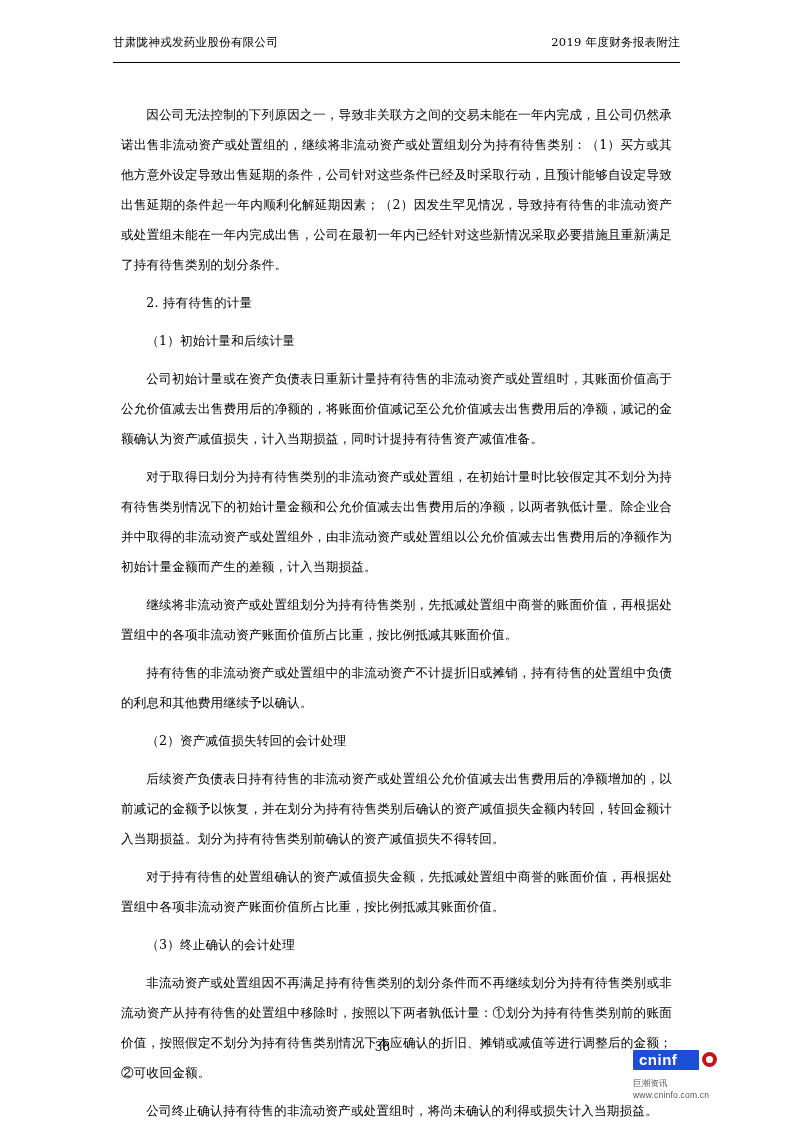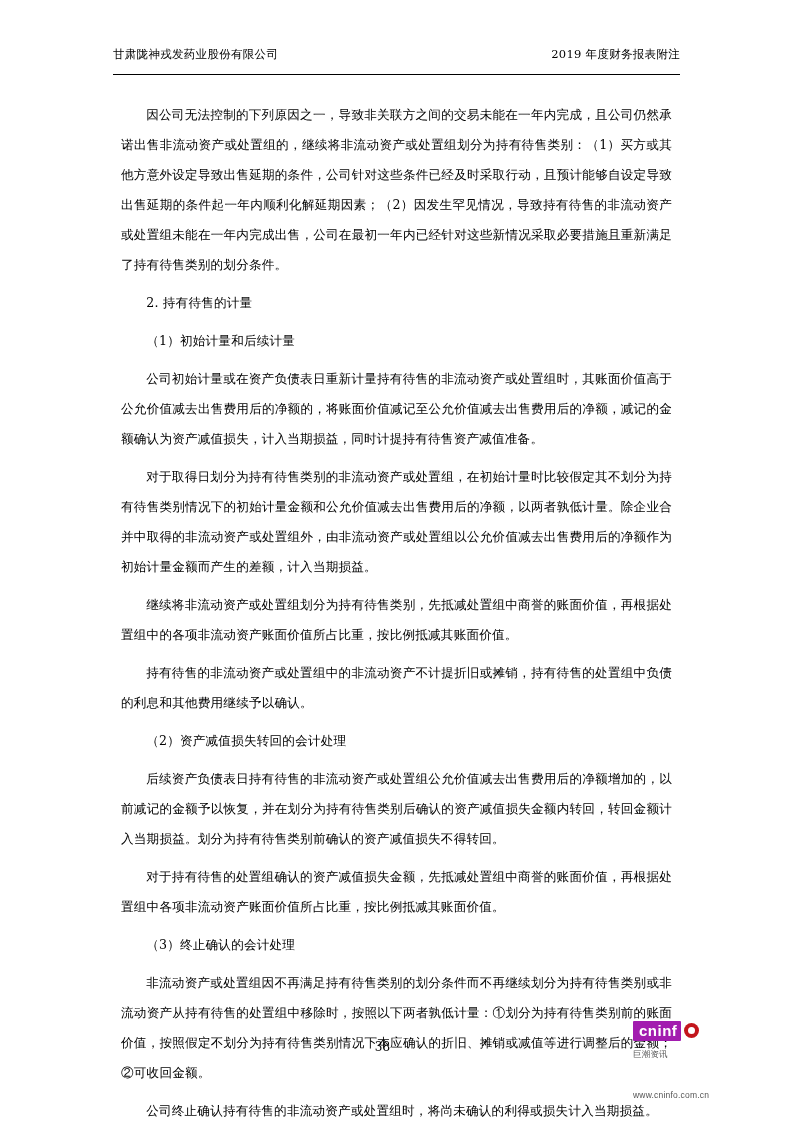--- a/index.html
+++ b/index.html
@@ -14,21 +14,21 @@
   .page {
     position: relative;
     width: 793px;
     height: 1122px;
     background: #ffffff;
     overflow: hidden;
     box-sizing: border-box;
   }
   .header {
     position: absolute;
-    top: 48px;
+    top: 36px;
     left: 113px;
     right: 113px;
     height: 26px;
     border-bottom: 1px solid #000000;
     display: flex;
     justify-content: space-between;
     align-items: flex-start;
     font-size: 11.5px;
     line-height: 1.2;
   }
@@ -68,26 +68,26 @@
     width: 108px;
     text-align: left;
     font-family: "Liberation Sans", sans-serif;
   }
   .logo-row {
     display: flex;
     align-items: center;
     gap: 3px;
   }
   .logo-badge {
-    background: #a21caf;
+    background: #1d4ed8;
     color: #ffffff;
     font-size: 15px;
     font-weight: bold;
     letter-spacing: 0.5px;
-    padding: 1px 4px 2px 6px;
+    padding: 1px 22px 2px 6px;
     line-height: 1.15;
     border-radius: 1px;
   }
   .logo-mark {
     width: 15px;
     height: 15px;
     border-radius: 50%;
     background: #c3161c;
     position: relative;
   }
@@ -104,21 +104,20 @@
   .logo-sub {
     font-size: 8.5px;
     color: #555555;
     margin-top: 8px;
     letter-spacing: 0.2px;
   }
   .logo-url {
     font-size: 8.5px;
     color: #555555;
     letter-spacing: 0.2px;
-    margin-top: 29px;
   }
 </style>
 </head>
 <body>
 
 <div class="page">
 
   <div class="header">
     <div class="header-left">甘肃陇神戎发药业股份有限公司</div>
     <div class="header-right">2019 年度财务报表附注</div>

